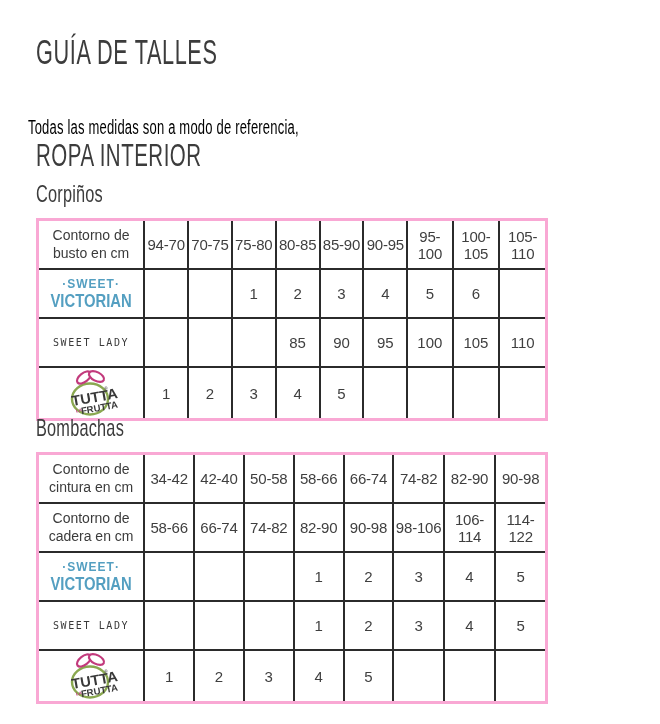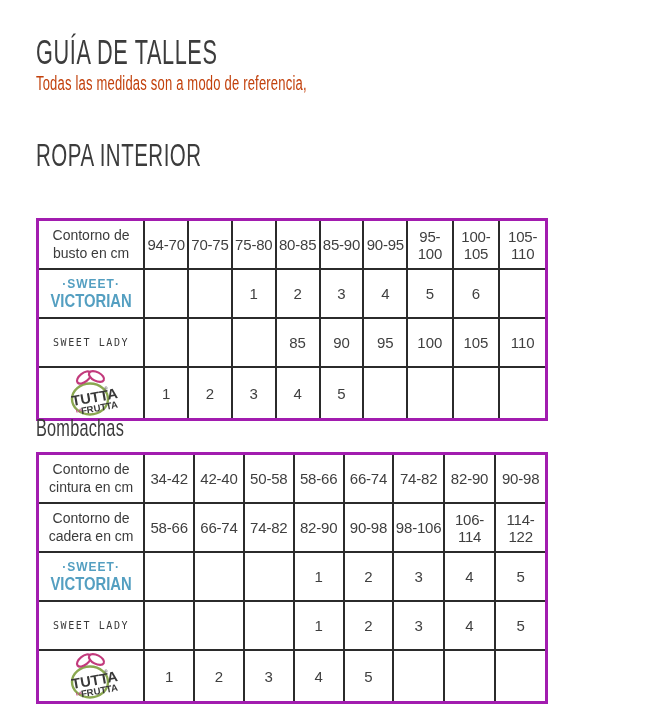--- a/index.html
+++ b/index.html
@@ -5,34 +5,34 @@
   html, body { margin:0; padding:0; background:#ffffff; }
   .page {
     position:relative; width:548px; height:724px; background:#ffffff;
     font-family:"Liberation Sans", sans-serif; color:#3e3e3e; overflow:hidden;
   }
   .condense { display:inline-block; transform-origin:0 0; white-space:nowrap; }
 
   .title { position:absolute; left:36px; top:34px; font-size:35px; line-height:1; color:#3c3c3c; }
   .title .condense { transform:scaleX(0.62); letter-spacing:1px; }
 
-  .sub { position:absolute; left:36px; font-size:20px; line-height:1; color:#c2410c; }
+  .sub { position:absolute; left:28px; font-size:20px; line-height:1; color:#000000;margin-top:44px; }
   .sub1 { top:73px; } .sub2 { top:103px; }
   .sub .condense { transform:scaleX(0.65); letter-spacing:0.3px; }
 
   .section { position:absolute; left:36px; top:139px; font-size:32px; line-height:1; color:#3c3c3c; }
   .section .condense { transform:scaleX(0.64); letter-spacing:0.8px; }
 
   .table-title { position:absolute; left:36px; font-size:24px; line-height:1; color:#3c3c3c; }
   .tt-corpinos { top:182px; } .tt-bombachas { top:416px; }
   .table-title .condense { transform:scaleX(0.68); letter-spacing:0.3px; }
 
   table.size-table {
     position:absolute; left:36px; border-collapse:collapse; table-layout:fixed;
-    background:#fff; border:3px solid #a21caf;
+    background:#fff; border:3px solid #f9a8d4;
   }
   .t-corpinos { top:218px; } .t-bombachas { top:452px; }
   table.size-table td {
     border:2px solid #2b2b2b; text-align:center; vertical-align:middle;
     padding:0; height:47px; font-size:15px; color:#3f3f3f; overflow:hidden;
   }
   col.c-label { width:87px; } col.c-data { width:56px; }
   td.label-cell div { font-size:14px; line-height:1.28; color:#3b3b3b; }
   td.range { font-size:14.5px; letter-spacing:-0.2px; }
 
@@ -56,20 +56,23 @@
   </div>
 
   <div class="sub sub1">
     <span class="condense">Todas las medidas son a modo de referencia,</span>
   </div>
 
   <div class="section">
     <span class="condense">ROPA INTERIOR</span>
   </div>
 
+  <div class="table-title tt-corpinos">
+    <span class="condense">Corpiños</span>
+  </div>
 
   <table class="size-table t-corpinos">
     <colgroup>
       <col class="c-label">
         <col class="c-data">
         <col class="c-data">
         <col class="c-data">
         <col class="c-data">
       <col class="c-data">
         <col class="c-data">

